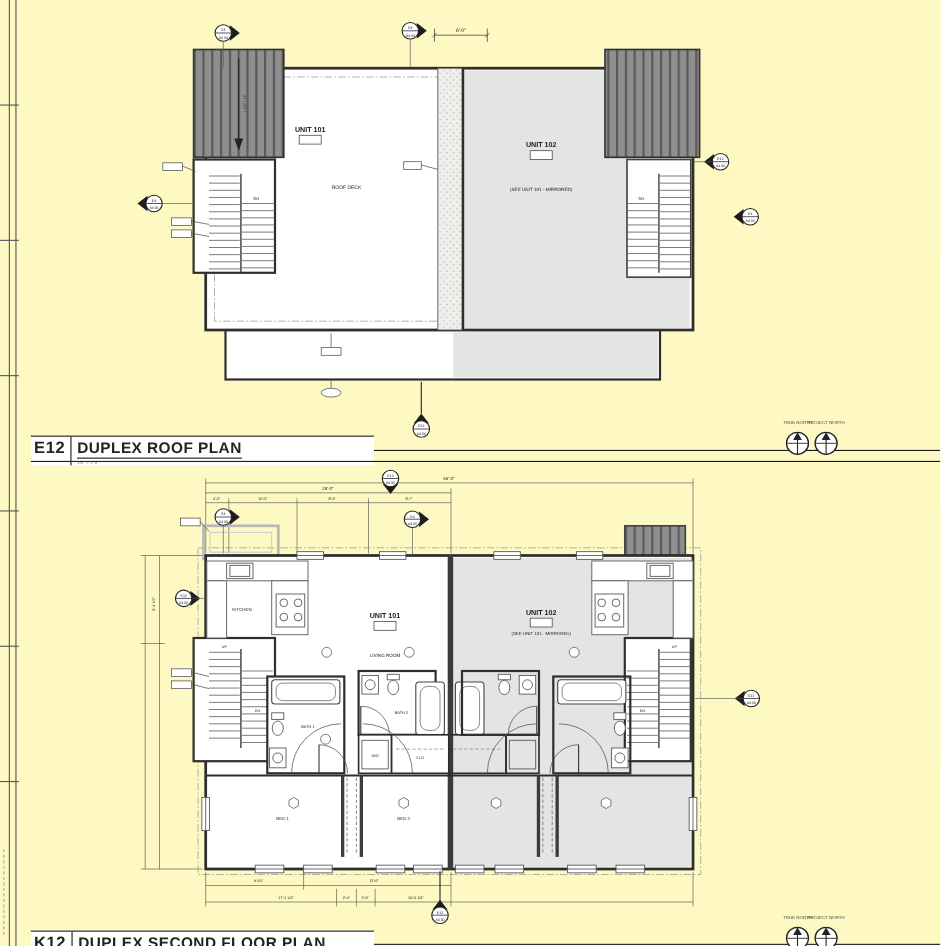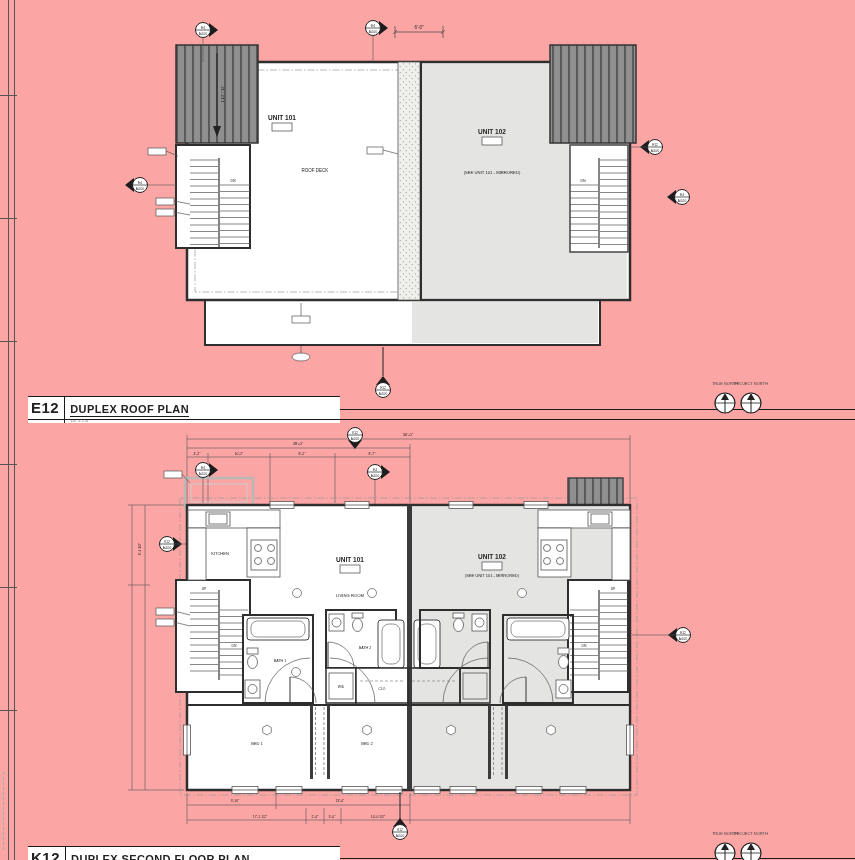--- a/index.html
+++ b/index.html
@@ -1,31 +1,31 @@
 <!DOCTYPE html>
 <html><head>
 <meta charset="utf-8">
 <style>
   html,body{margin:0;padding:0;background:#fff;}
-  #sheet{position:relative;width:855px;height:860px;background:#fca5a5;overflow:hidden;
+  #sheet{position:relative;width:855px;height:860px;background:#fef9c3;overflow:hidden;
          font-family:"Liberation Sans",sans-serif;color:#222;}
   svg text{font-family:"Liberation Sans",sans-serif;fill:#222;}
   .abs{position:absolute;}
   
   #left-border{position:absolute;left:8px;top:0;width:5px;height:860px;
                border-left:1px solid #555;border-right:1px solid #555;}
   .grid-tick{position:absolute;left:0;width:17px;height:1px;background:#555;}
   #micro-note{position:absolute;left:3px;top:772px;width:1px;height:78px;border-left:1px dashed #aaa;}
   
   .titlebar{position:absolute;left:28px;width:827px;background:transparent;}
   .tb-row{display:flex;align-items:stretch;border-top:1.2px solid #1a1a1a;width:312px;background:#fff;}
   .tb-num{font-weight:bold;font-size:15px;letter-spacing:.5px;padding:2px 5px 1px 3px;
           border-right:1.2px solid #1a1a1a;line-height:18px;}
   .tb-titlewrap{padding:2px 6px 0 5px;}
-  .tb-title{font-size:11px;font-weight:bold;letter-spacing:.4px;border-bottom:1px solid #1a1a1a;
+  .tb-title{font-size:14px;font-weight:bold;letter-spacing:.4px;border-bottom:1px solid #1a1a1a;
             display:inline-block;padding-bottom:1px;}
   .tb-scale{font-size:4px;color:#777;margin-top:1px;}
   .tb-longline{position:absolute;left:312px;height:1px;background:#1a1a1a;}
   .tb-bottomline{position:absolute;left:0;width:827px;height:1px;background:#1a1a1a;}
   
   .north-label{position:absolute;font-size:4px;color:#444;text-align:center;width:34px;line-height:4.5px;}
   .north-circ{position:absolute;width:22px;height:22px;}
 </style>
 </head>
 <body>

